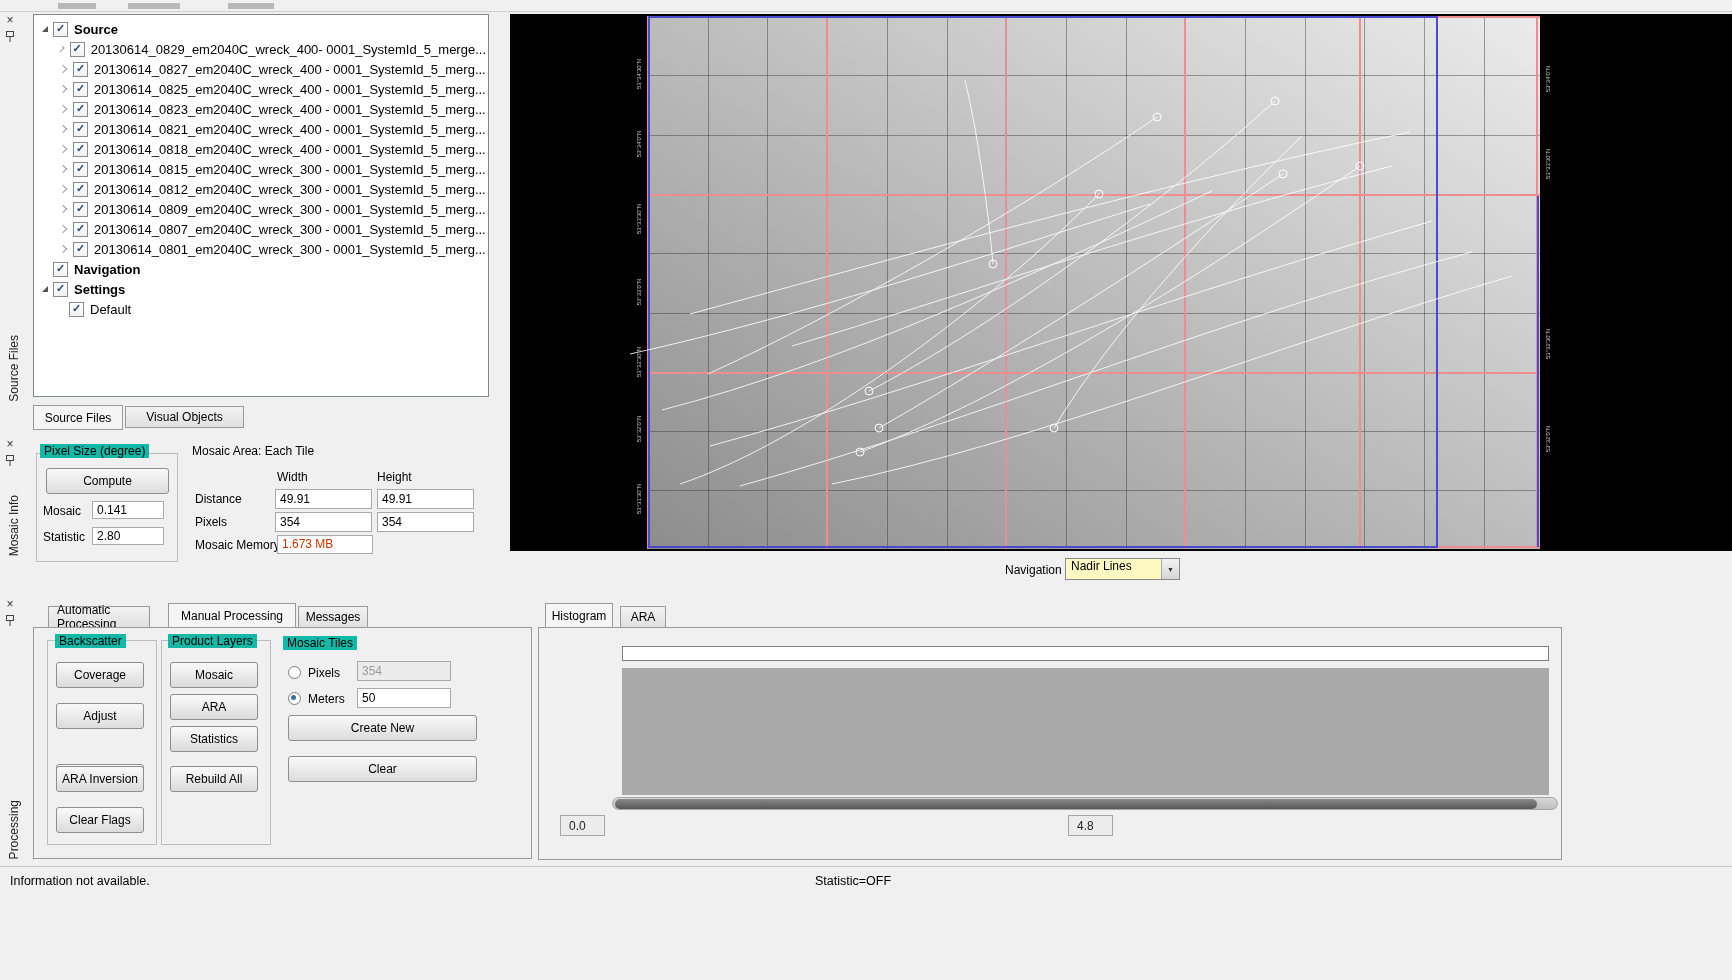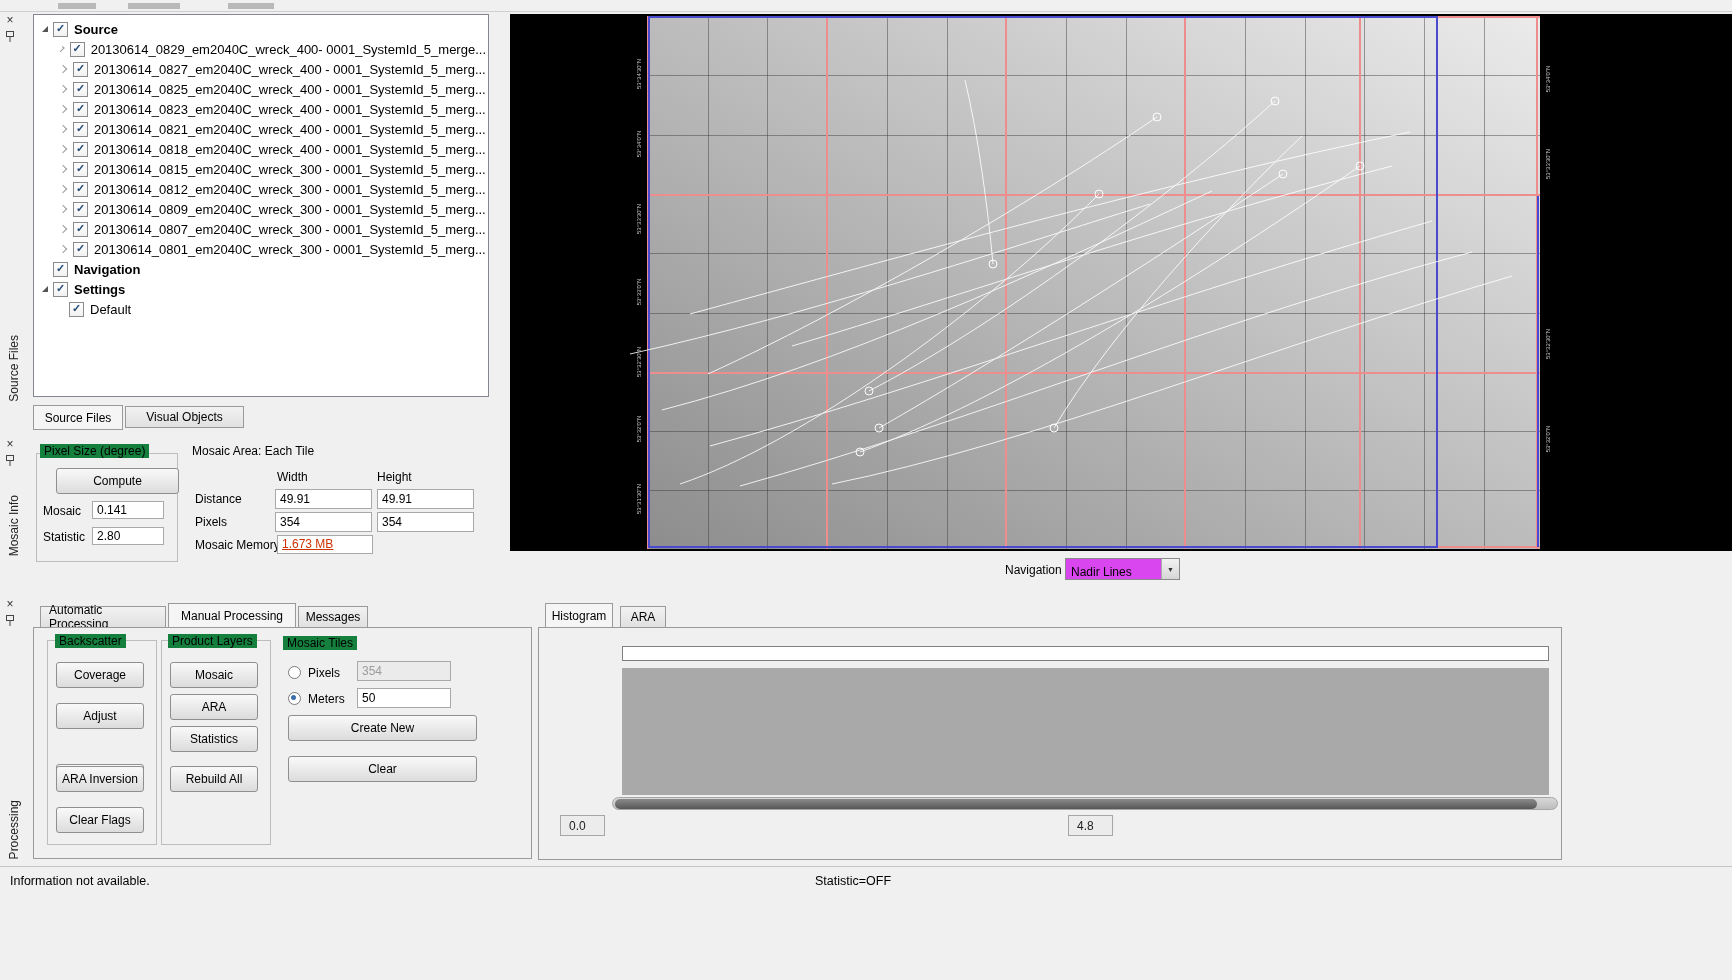--- a/index.html
+++ b/index.html
@@ -26,25 +26,25 @@
   .bold{font-weight:bold}
   .treelabel{font-size:13px}
   
   .tab{position:absolute;height:22px;border:1px solid #9a9a9a;background:linear-gradient(#f2f2f2,#e0e0e0);display:flex;align-items:center;justify-content:center;font-size:12px;box-sizing:border-box;padding:0 8px}
   .tab.active{background:#f5f5f5;height:25px;z-index:4}
   
   .btn{position:absolute;border:1px solid #8e8f8f;border-radius:3px;background:linear-gradient(#f9f9f9,#dcdcdc);display:flex;align-items:center;justify-content:center;font-size:12px;cursor:default}
   .inp{position:absolute;border:1px solid #a9a9a9;background:#fff;font-family:"Liberation Sans",sans-serif;font-size:12px;padding:0 4px;box-sizing:border-box;color:#000}
   .inp:disabled{background:#ebebeb;color:#9b9b9b}
   .grp{position:absolute;border:1px solid #bdbdbd}
-  .grp-label{position:absolute;background:#15803d;padding:0 4px;font-size:12px;z-index:2}
+  .grp-label{position:absolute;background:#14b8a6;padding:0 4px;font-size:12px;z-index:2}
   .lbl{position:absolute;font-size:12px;white-space:nowrap}
   .radio{position:absolute;width:13px;height:13px;border:1px solid #7c7c7c;border-radius:50%;background:#fff;box-sizing:border-box}
   .radio.sel::after{content:"";position:absolute;left:2px;top:2px;width:5px;height:5px;border-radius:50%;background:#3b6eaa}
-  .combo{position:absolute;border:1px solid #8a8a8a;background:#d946ef;display:flex;align-items:flex-end;box-sizing:border-box}
+  .combo{position:absolute;border:1px solid #8a8a8a;background:#fef9c3;display:flex;align-items:flex-start;box-sizing:border-box}
   .combo .val{flex:1;padding:0 5px;font-size:12px}
   .combo .arrow{width:17px;align-self:stretch;background:linear-gradient(#f2f2f2,#d6d6d6);border-left:1px solid #aaa;display:flex;align-items:center;justify-content:center;font-size:7px;color:#333}
   
   .map{position:absolute;left:510px;top:14px;width:1222px;height:537px;background:#000}
   .gridarea{position:absolute;left:138px;top:2px;width:892px;height:533px;
     background-image:
       repeating-linear-gradient(to right, rgba(55,55,55,.45) 0 1px, transparent 1px 59.7px),
       repeating-linear-gradient(to bottom, rgba(55,55,55,.45) 0 1px, transparent 1px 59.3px),
       linear-gradient(to top right,#8d8d8d,#ebebeb);}
   .map svg{position:absolute;left:0;top:0}
@@ -187,37 +187,37 @@
 
 <div class="xglyph" style="left:3px;top:438px">×</div>
 <svg class="pinicon" style="left:4px;top:454px" viewBox="0 0 12 13">
     <rect x="2.5" y="1.5" width="7" height="5" fill="none" stroke="#444"></rect>
     <line x1="6" y1="6.5" x2="6" y2="12" stroke="#444"></line>
   </svg>
 <div class="vlabel" style="left:7px;top:495px">Mosaic Info</div>
 
 <div class="grp" style="left:36px;top:453px;width:140px;height:107px"></div>
 <div class="grp-label" style="left:40px;top:444px">Pixel Size (degree)</div>
-<div class="btn" style="left:56px;top:468px;width:121px;height:24px">Compute</div>
+<div class="btn" style="left:46px;top:468px;width:121px;height:24px">Compute</div>
 <div class="lbl" style="left:43px;top:504px">Mosaic</div>
 <input class="inp" style="left: 92px; top: 501px; width: 72px; height: 18px;" value="0.141">
 <div class="lbl" style="left:43px;top:530px">Statistic</div>
 <input class="inp" style="left: 92px; top: 527px; width: 72px; height: 18px;" value="2.80">
 
 <div class="lbl" style="left:192px;top:444px">Mosaic Area:  Each Tile</div>
 <div class="lbl" style="left:277px;top:470px">Width</div>
 <div class="lbl" style="left:377px;top:470px">Height</div>
 <div class="lbl" style="left:195px;top:492px">Distance</div>
 <input class="inp" style="left: 275px; top: 489px; width: 97px; height: 20px;" value="49.91">
 <input class="inp" style="left: 377px; top: 489px; width: 97px; height: 20px;" value="49.91">
 <div class="lbl" style="left:195px;top:515px">Pixels</div>
 <input class="inp" style="left: 275px; top: 512px; width: 97px; height: 20px;" value="354">
 <input class="inp" style="left: 377px; top: 512px; width: 97px; height: 20px;" value="354">
 <div class="lbl" style="left:195px;top:538px">Mosaic Memory</div>
-<div class="inp" style="left: 277px; top: 535px; width: 96px; height: 19px; line-height: 17px; color: rgb(204, 51, 0); text-decoration: underline;">1.673 MB</div>
+<div class="inp" style="left: 277px; top: 535px; width: 96px; height: 19px; line-height: 17px; color: rgb(204, 51, 0);">1.673 MB</div>
 
 <div class="map">
   <div class="gridarea"></div>
   <svg width="1222" height="537" viewBox="0 0 1222 537">
 
     <g stroke="#ee8d8d" stroke-width="2">
       <line x1="138" y1="2" x2="138" y2="535"></line>
         <line x1="317" y1="2" x2="317" y2="535"></line>
       <line x1="496" y1="2" x2="496" y2="535"></line>
         <line x1="675" y1="2" x2="675" y2="535"></line>
@@ -285,21 +285,21 @@
   <span class="arrow">▼</span>
 </div>
 
 <div class="xglyph" style="left:3px;top:598px">×</div>
 <svg class="pinicon" style="left:4px;top:614px" viewBox="0 0 12 13">
     <rect x="2.5" y="1.5" width="7" height="5" fill="none" stroke="#444"></rect>
     <line x1="6" y1="6.5" x2="6" y2="12" stroke="#444"></line>
   </svg>
 <div class="vlabel" style="left:7px;top:800px">Processing</div>
 
-<div class="tab" style="left:40px;top:606px;width:126px">Automatic Processing</div>
+<div class="tab" style="left:48px;top:606px;width:102px">Automatic Processing</div>
 <div class="tab active" style="left:168px;top:603px;width:128px">Manual Processing</div>
 <div class="tab" style="left:298px;top:606px;width:70px">Messages</div>
 <div class="contentbox" style="left:33px;top:627px;width:497px;height:230px"></div>
 
 <div class="grp" style="left:47px;top:640px;width:108px;height:203px"></div>
 <div class="grp-label" style="left:55px;top:634px">Backscatter</div>
 <div class="btn" style="left:56px;top:662px;width:86px;height:24px">Coverage</div>
 <div class="btn" style="left:56px;top:703px;width:86px;height:24px">Adjust</div>
 <div class="btn" style="left:56px;top:764px;width:86px;height:24px">Filter</div>
 <div class="btn" style="left:56px;top:766px;width:86px;height:24px">ARA Inversion</div>

